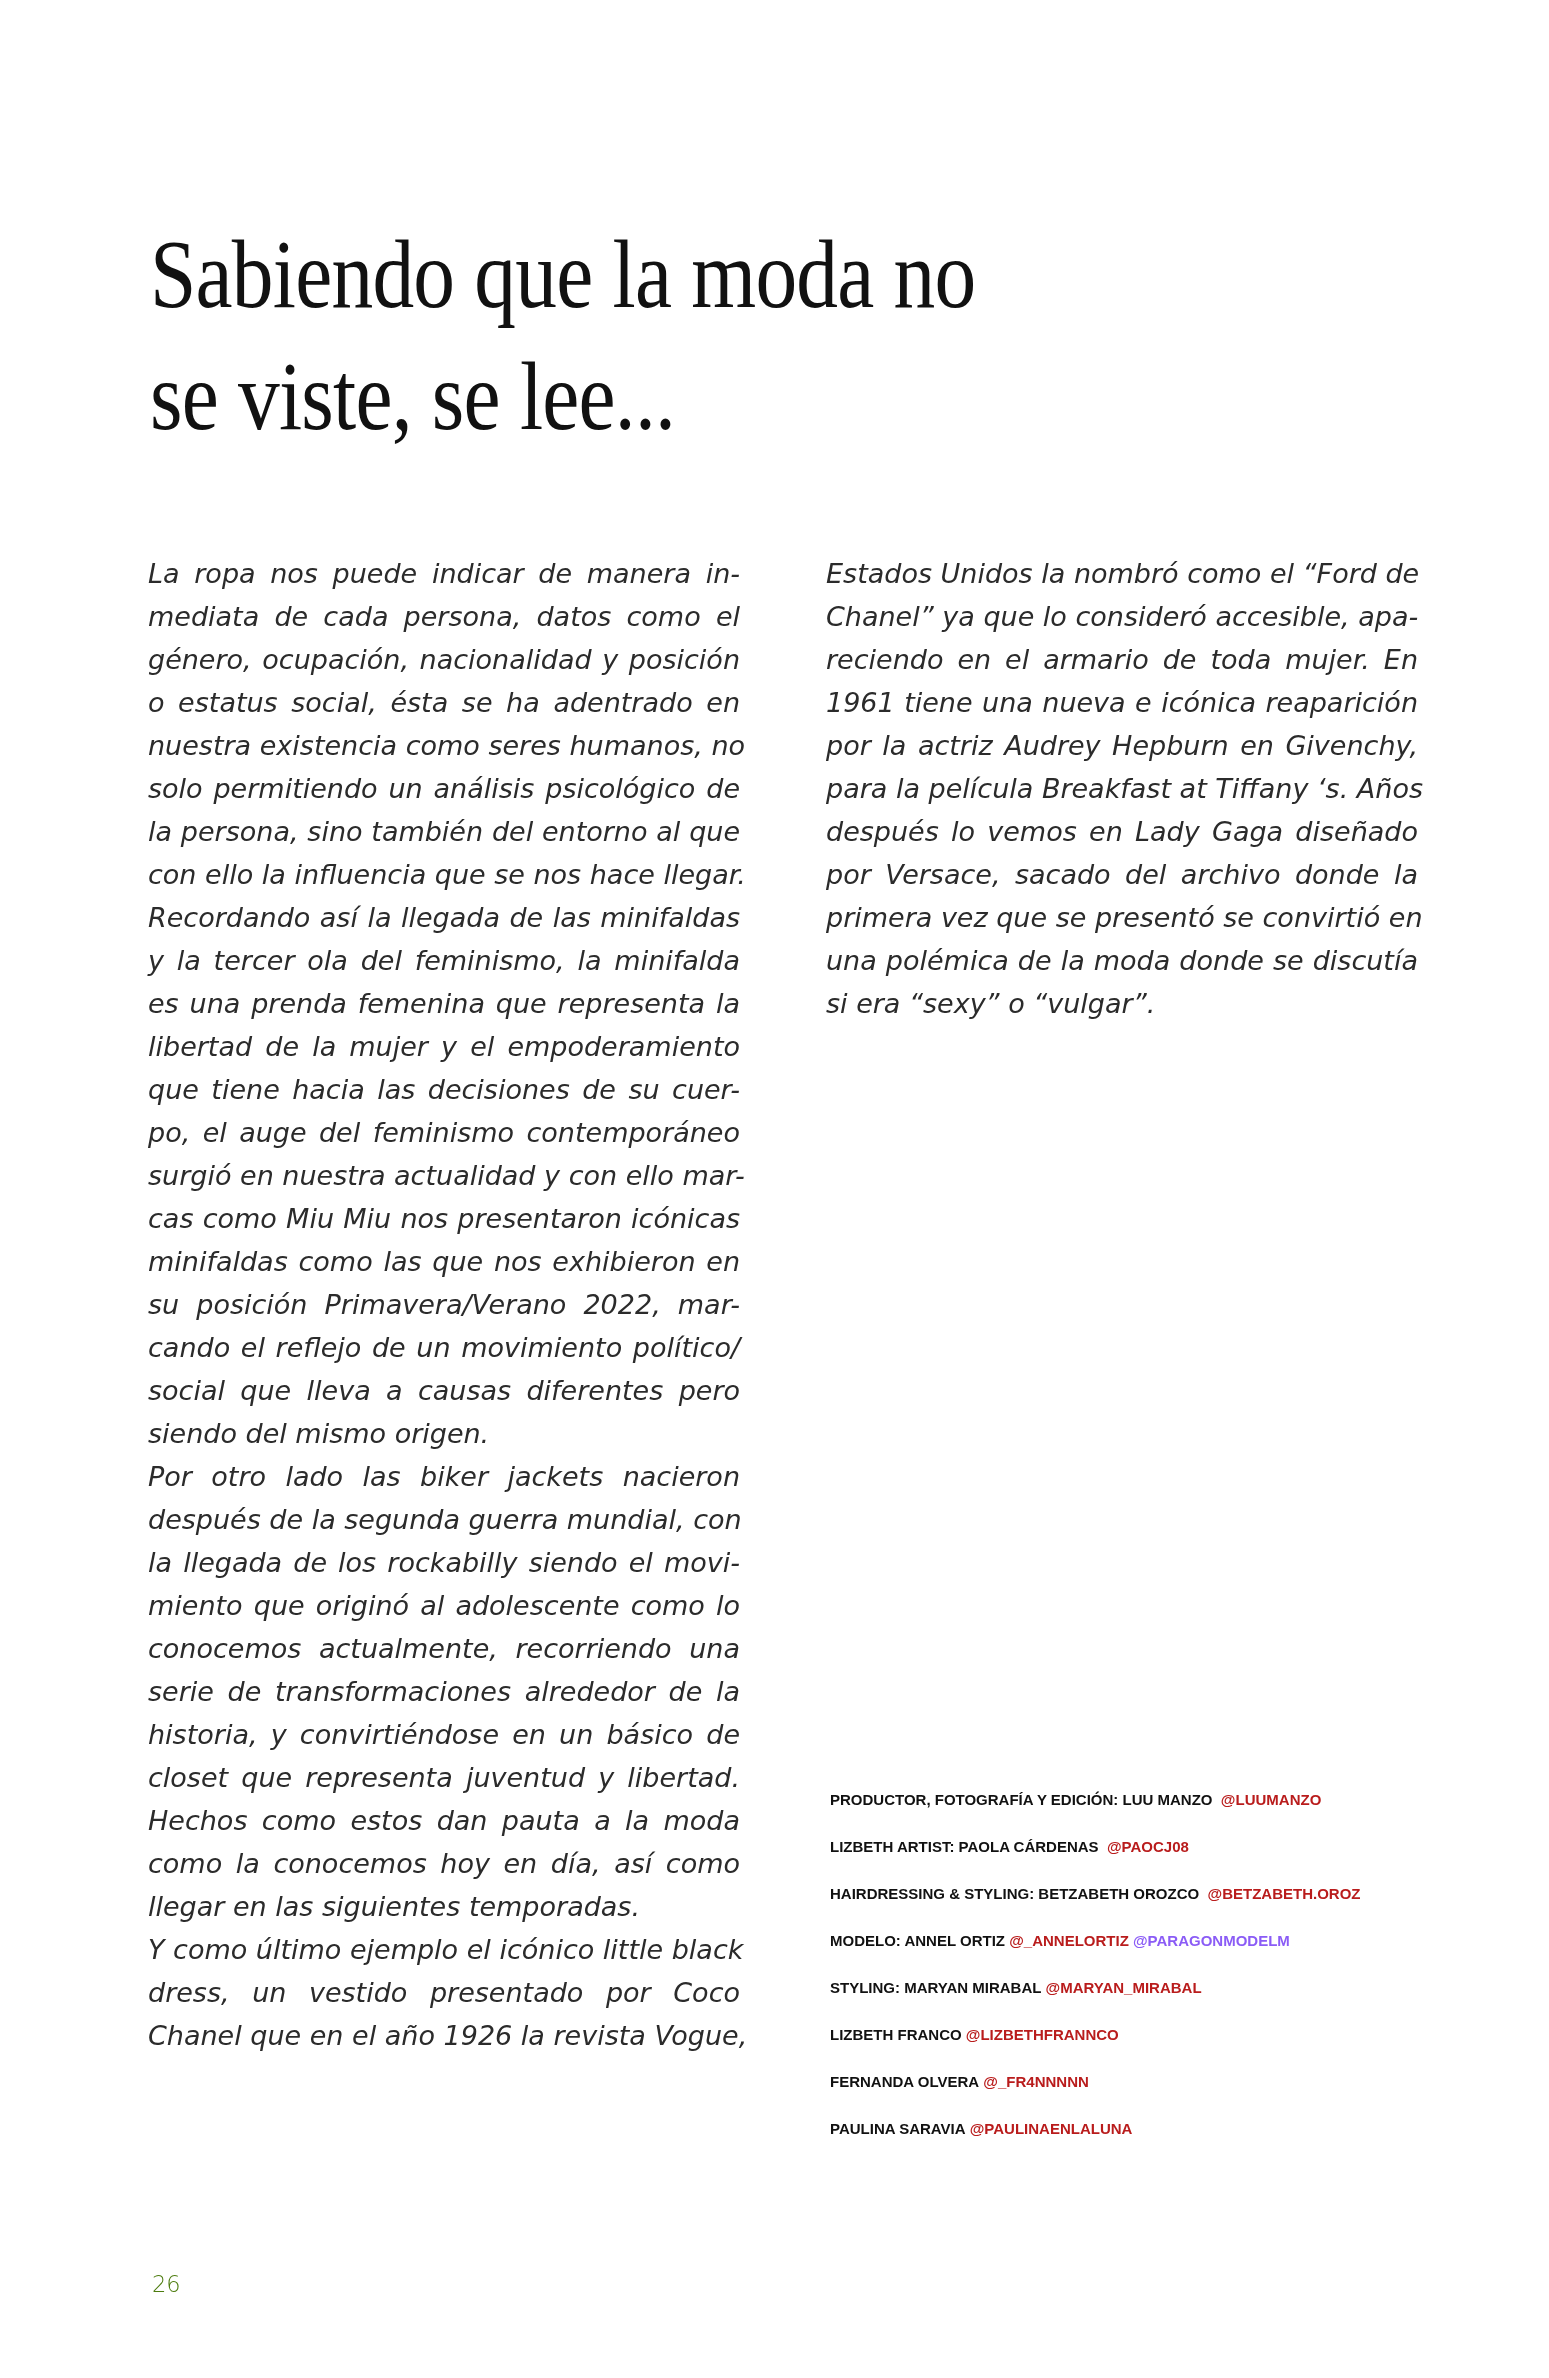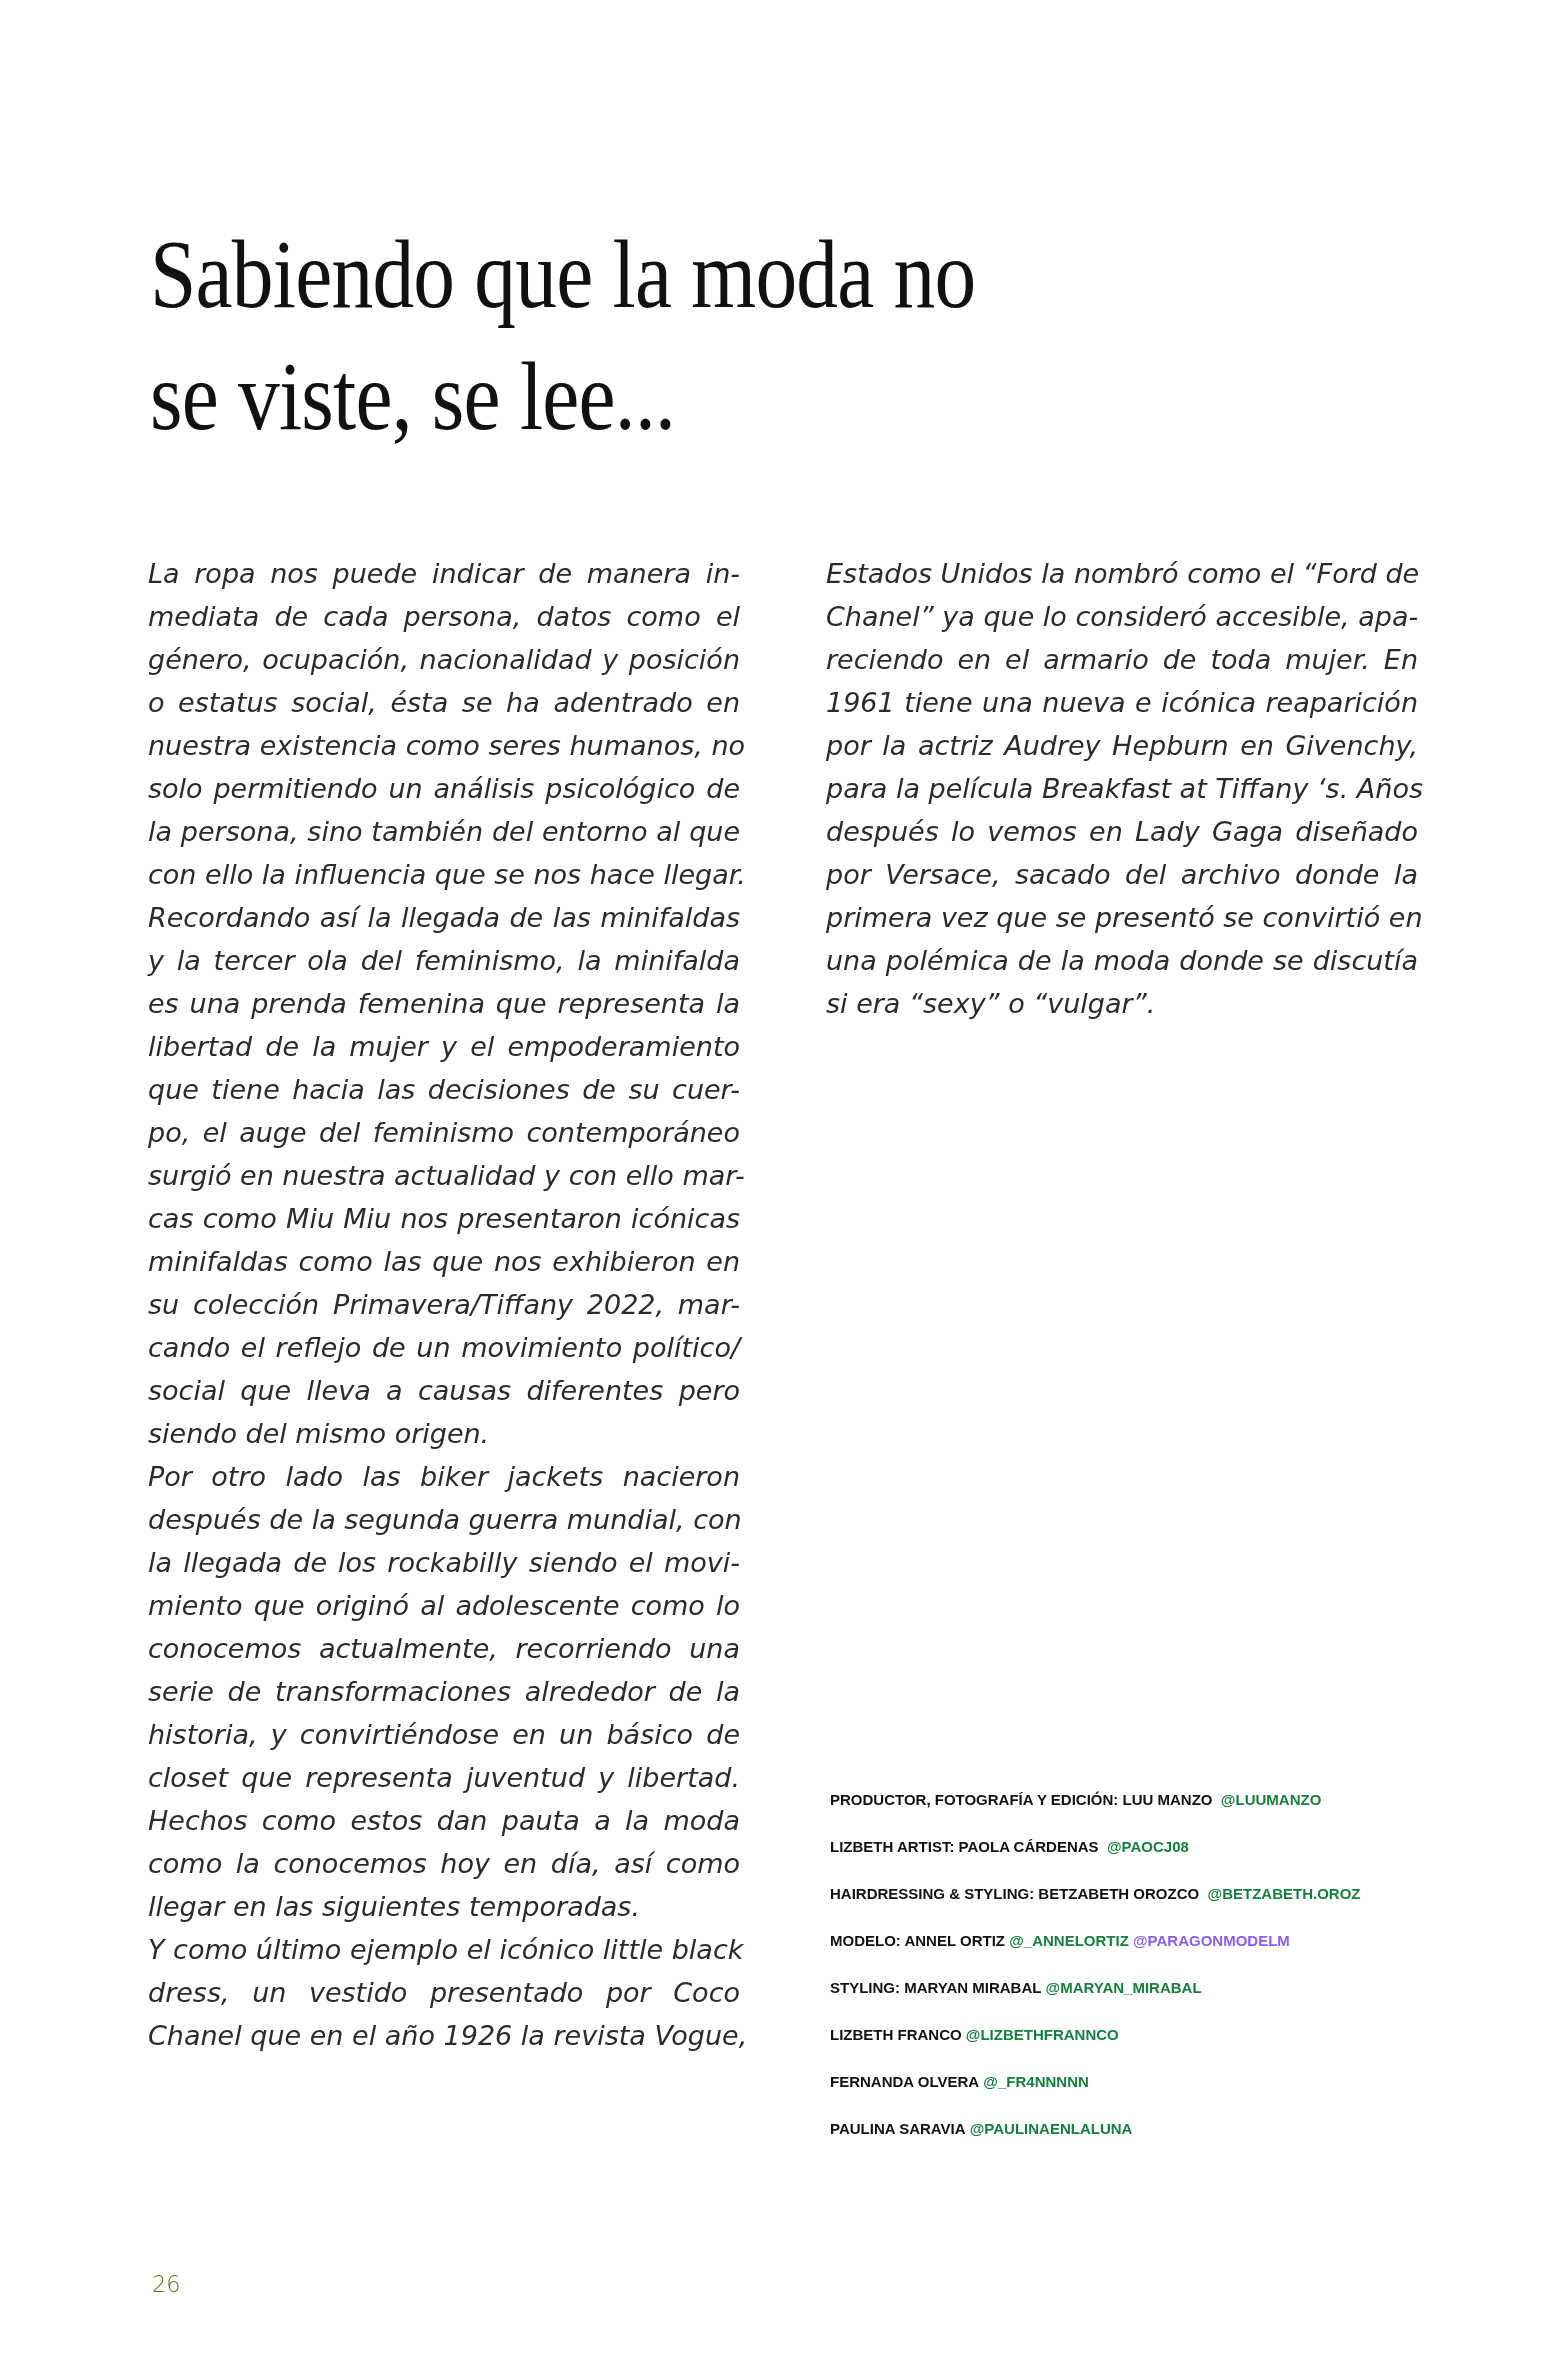--- a/index.html
+++ b/index.html
@@ -24,21 +24,21 @@
   .col .line.last { text-align-last: left; }
   .col-left { left: 139px; }
   .col-right { left: 817px; }
   .credits {
     position: absolute; left: 821px; top: 1790px; width: 600px;
     font-family: "Liberation Sans", "DejaVu Sans", sans-serif;
     font-weight: bold; font-size: 15px; line-height: 19px;
   }
   .credit { height: 47px; white-space: nowrap; }
   .credit .role { color: #111111; }
-  .credit .handle { color: #15803d; }
+  .credit .handle { color: #b91c1c; }
   .credit .handle.dark { color: #8b5cf6; }
   .page-number {
     position: absolute; left: 143px; top: 2271px;
     font-family: "DejaVu Sans", "Liberation Sans", sans-serif;
     font-weight: 200; font-size: 22.5px; color: #4d7c0f;
   }
 </style>
 </head>
 <body>
 
@@ -61,21 +61,21 @@
       <span class="line">con ello la influencia que se nos hace llegar.</span>
       <span class="line">Recordando así la llegada de las minifaldas</span>
       <span class="line">y la tercer ola del feminismo, la minifalda</span>
       <span class="line">es una prenda femenina que representa la</span>
       <span class="line">libertad de la mujer y el empoderamiento</span>
       <span class="line">que tiene hacia las decisiones de su cuer-</span>
       <span class="line">po, el auge del feminismo contemporáneo</span>
       <span class="line">surgió en nuestra actualidad y con ello mar-</span>
       <span class="line">cas como Miu Miu nos presentaron icónicas</span>
       <span class="line">minifaldas como las que nos exhibieron en</span>
-      <span class="line">su colección Primavera/Tiffany 2022, mar-</span>
+      <span class="line">su posición Primavera/Verano 2022, mar-</span>
       <span class="line">cando el reflejo de un movimiento político/</span>
       <span class="line">social que lleva a causas diferentes pero</span>
       <span class="line last">siendo del mismo origen.</span>
       <span class="line">Por otro lado las biker jackets nacieron</span>
       <span class="line">después de la segunda guerra mundial, con</span>
       <span class="line">la llegada de los rockabilly siendo el movi-</span>
       <span class="line">miento que originó al adolescente como lo</span>
       <span class="line">conocemos actualmente, recorriendo una</span>
       <span class="line">serie de transformaciones alrededor de la</span>
       <span class="line">historia, y convirtiéndose en un básico de</span>

